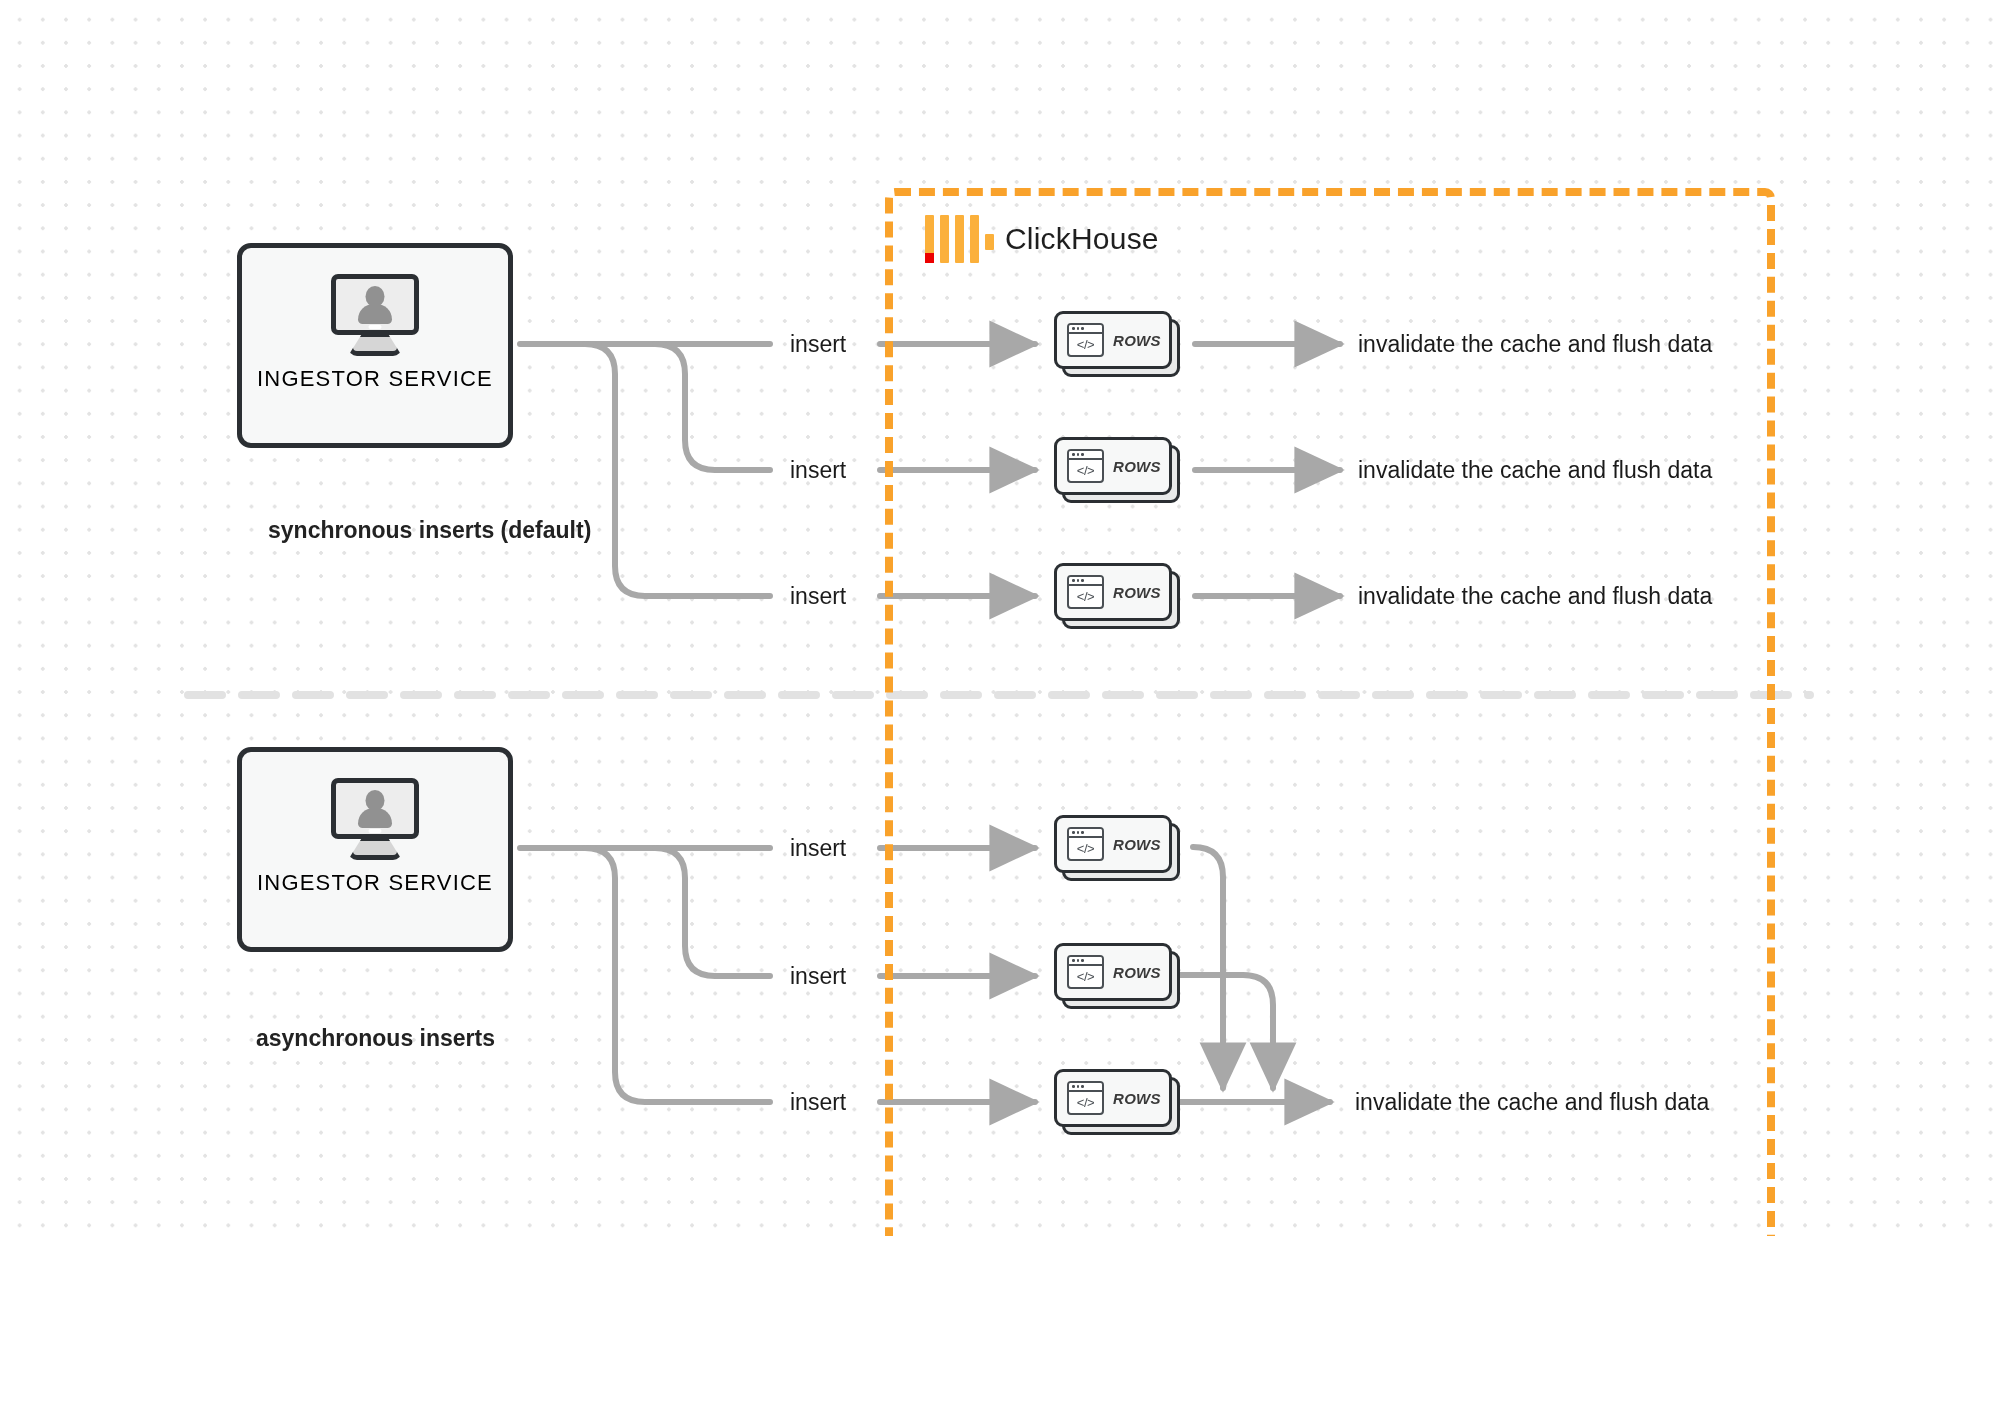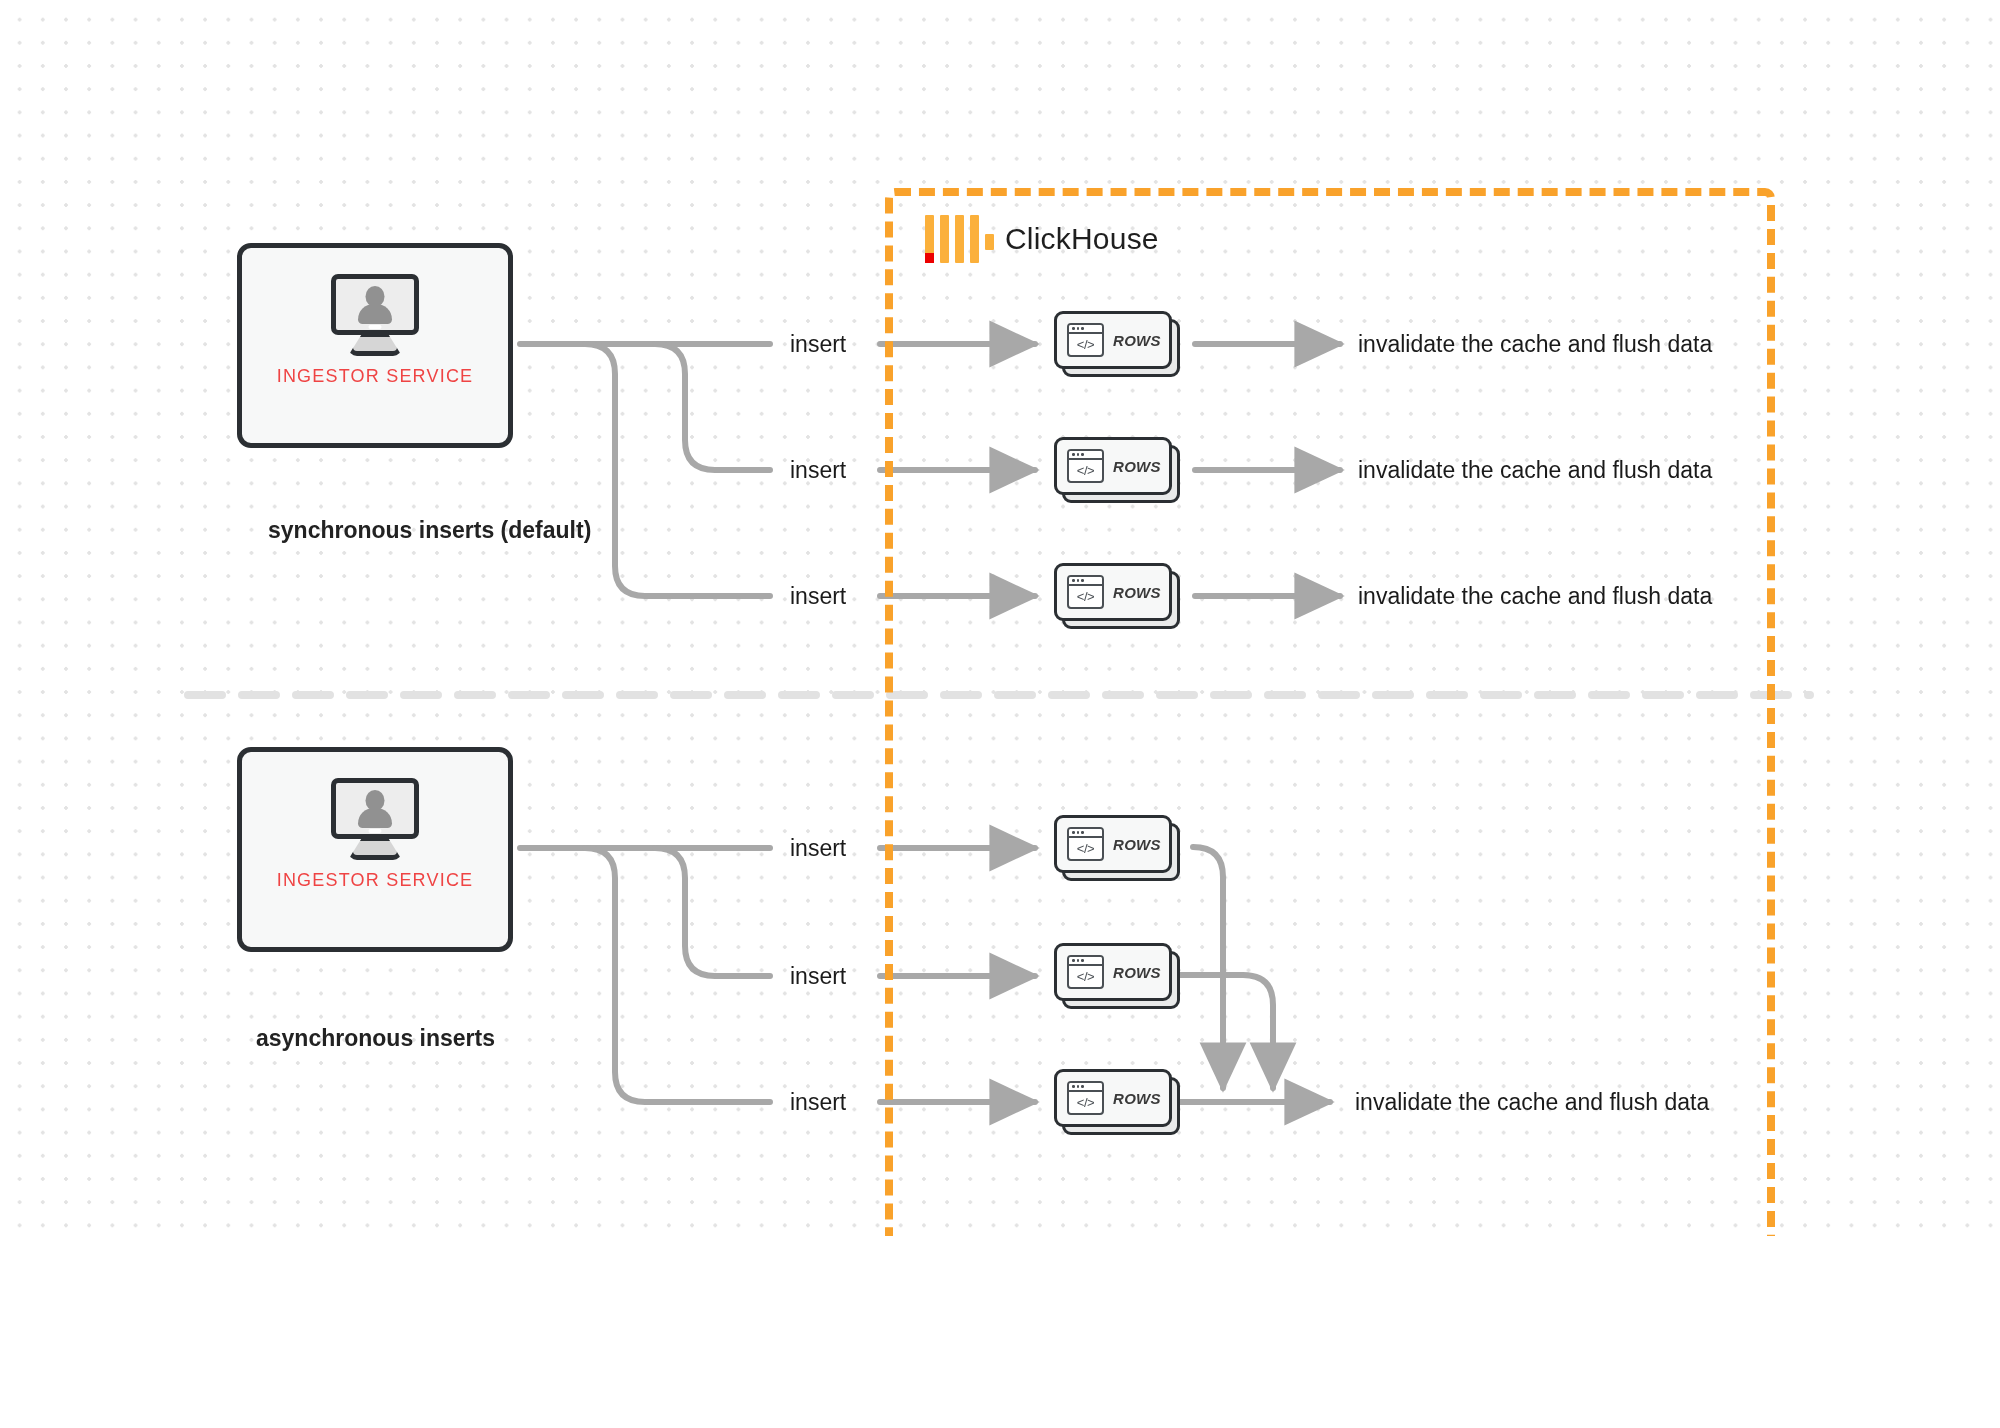--- a/index.html
+++ b/index.html
@@ -157,22 +157,22 @@
     transform: translateX(-50%);
     width: 54px;
     height: 24px;
     background: #d6d6d6;
     border: 5px solid #2b2f33;
     border-radius: 4px 4px 9px 9px;
     box-sizing: border-box;
     clip-path: polygon(28% 0%, 72% 0%, 100% 100%, 0% 100%);
   }
   .ingestor-label {
-    font-size: 18px;
-    color: #ef4444;
+    font-size: 22px;
+    color: #000000;
     letter-spacing: 1.2px;
     white-space: nowrap;
   }
 
   
   .section-caption {
     position: absolute;
     font-size: 23px;
     font-weight: bold;
     color: #222222;

